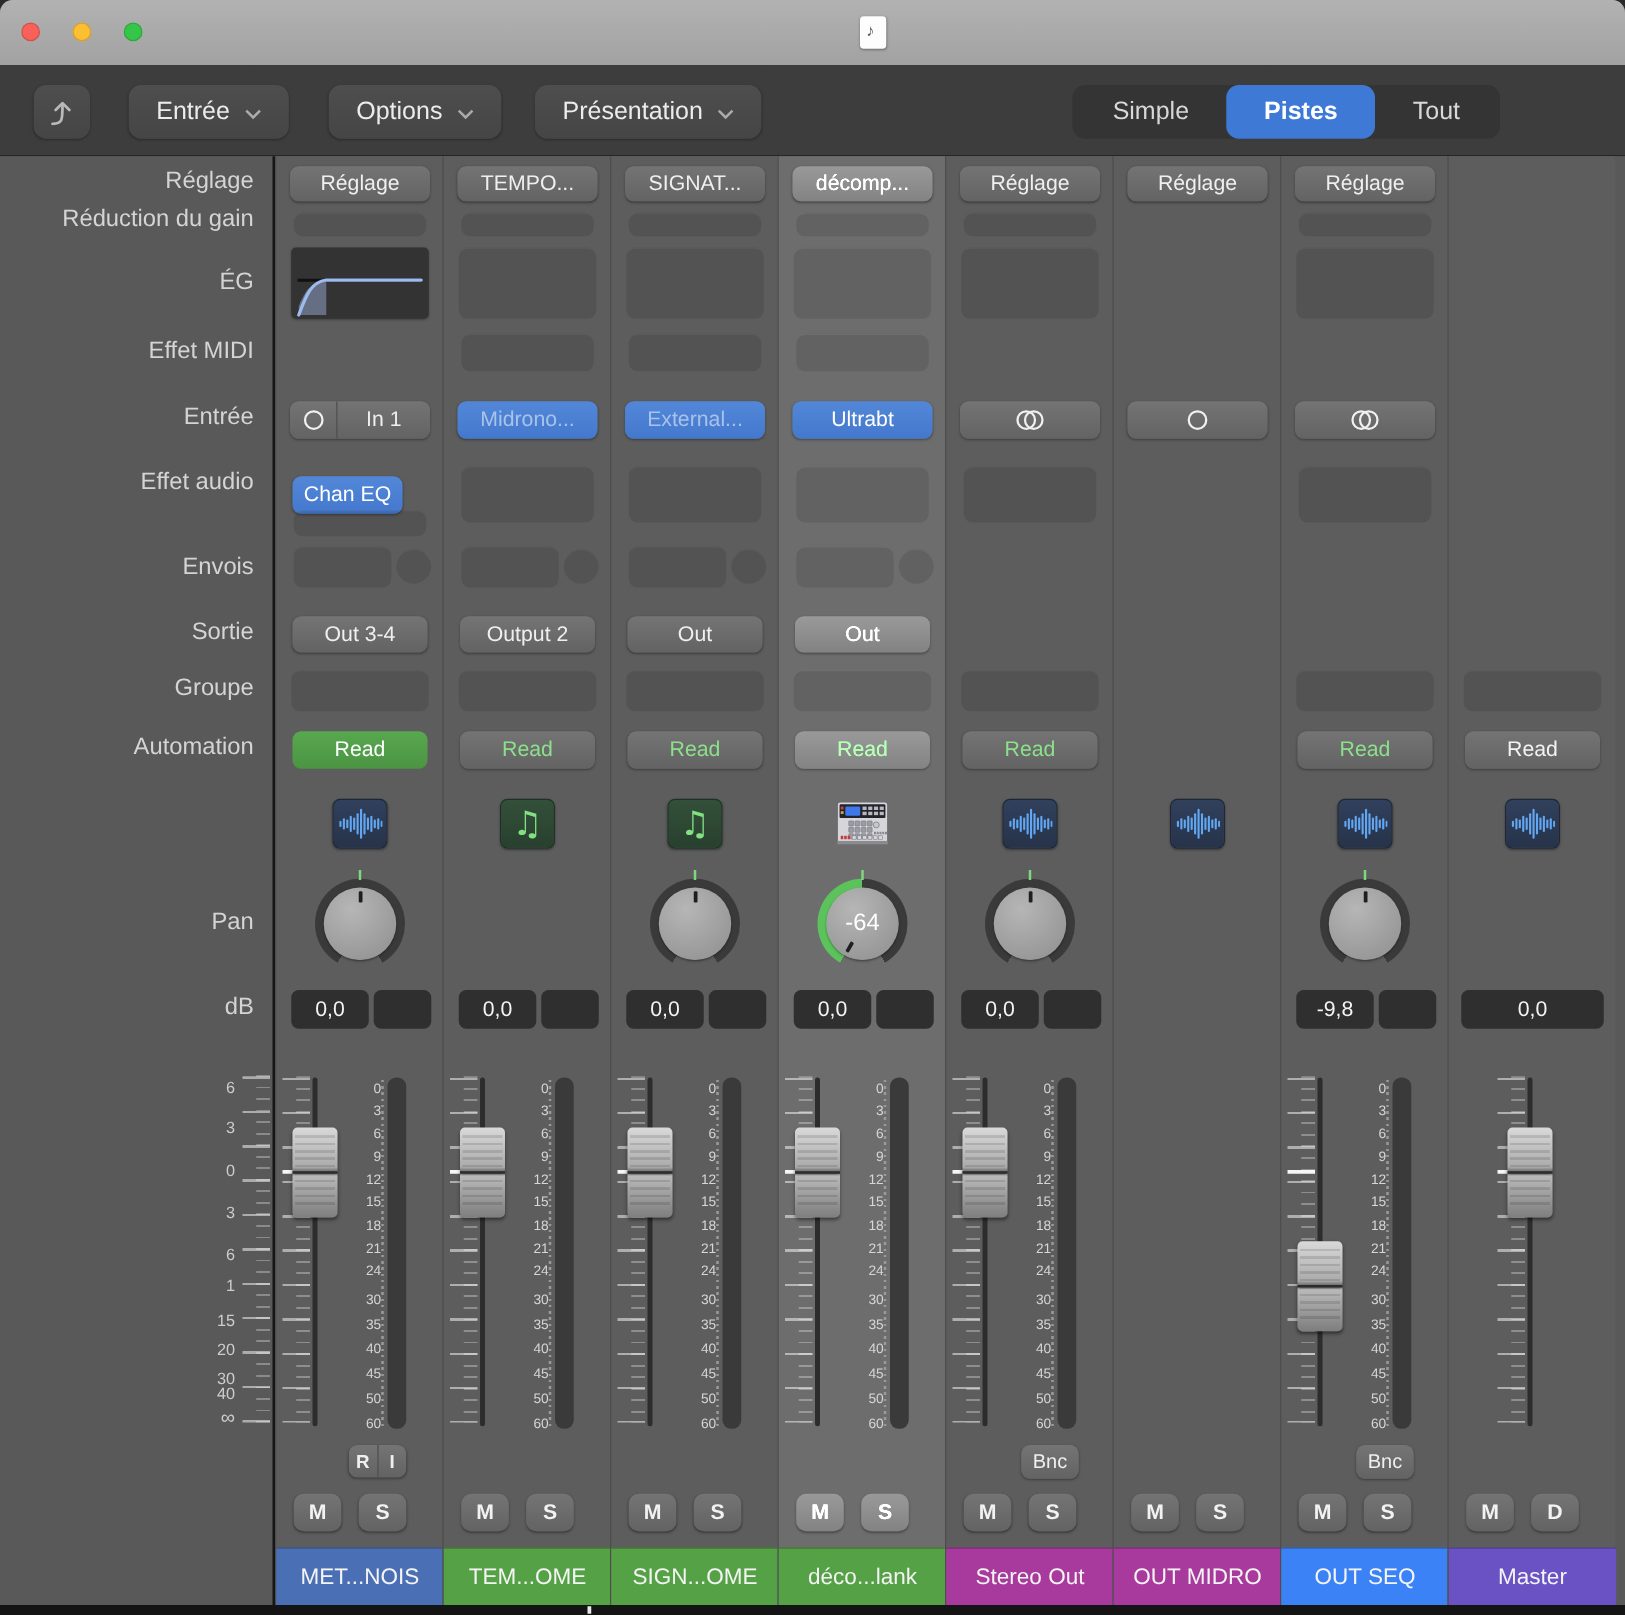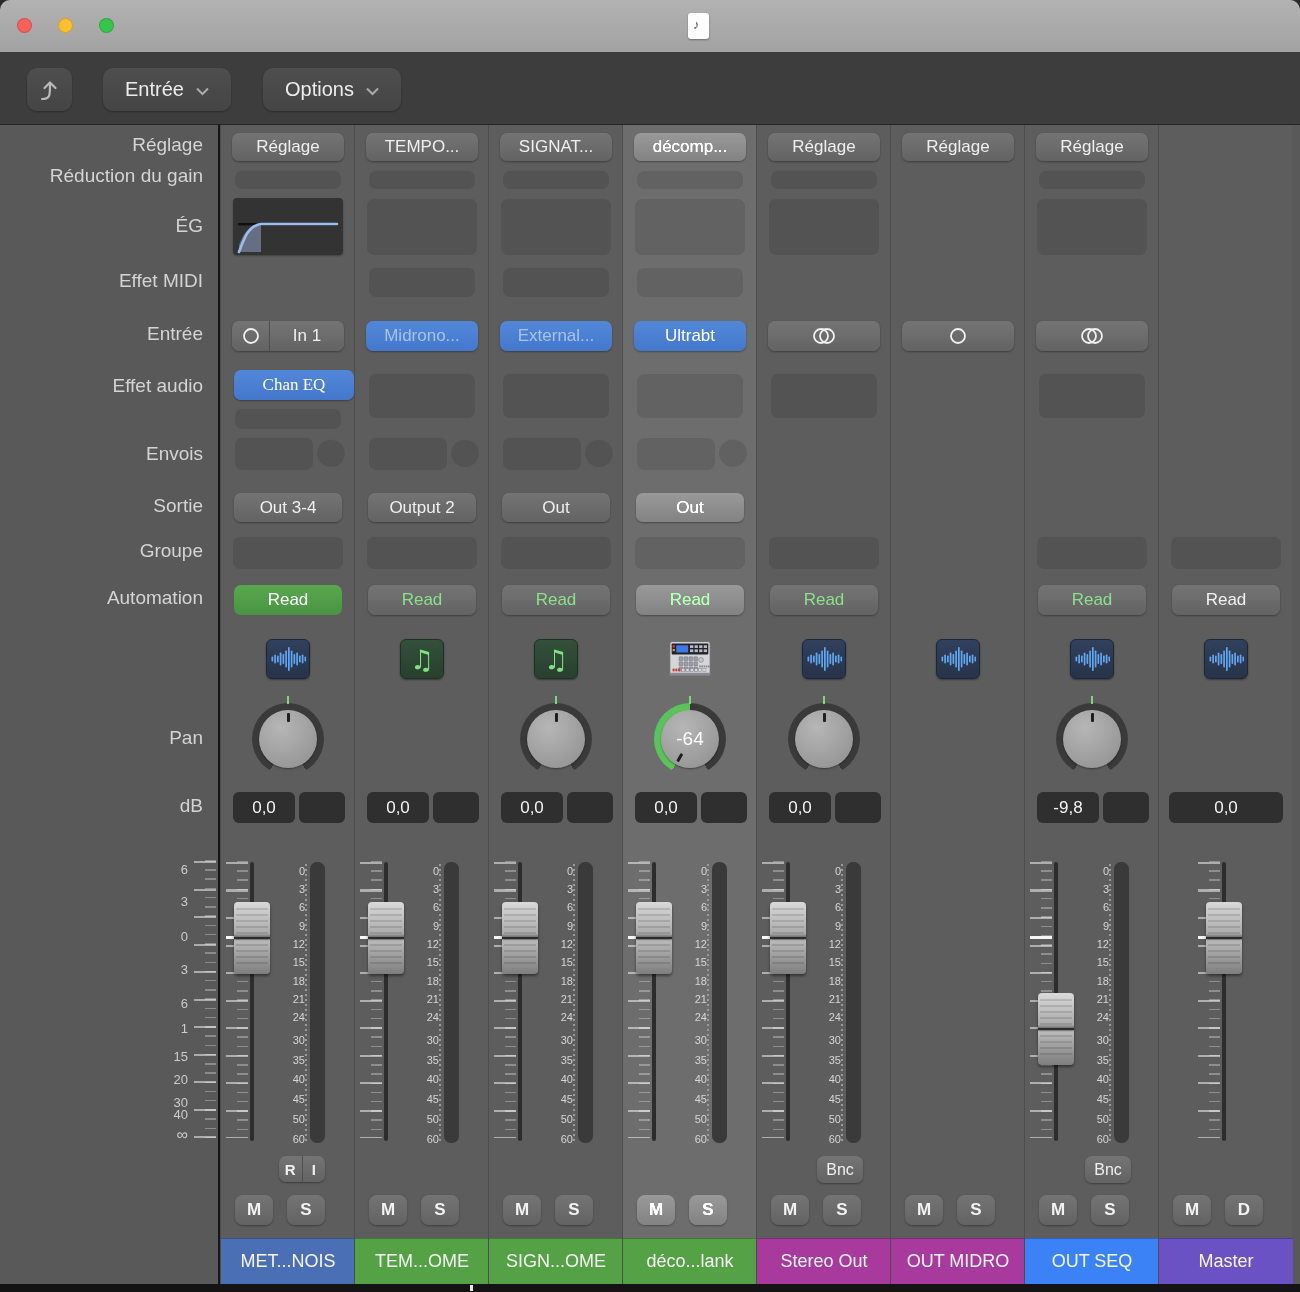--- a/index.html
+++ b/index.html
@@ -107,20 +107,31 @@
       <span>Entrée</span>
       <svg class="chev" viewBox="0 0 13 9">
           <polyline points="1,1.5 6.5,7 12,1.5" fill="none" stroke="#ababab" stroke-width="2"></polyline>
         </svg>
     </div>
     <div class="tbbtn menubtn" style="left:263px;justify-content:center;">
       <span>Options</span>
       <svg class="chev" viewBox="0 0 13 9">
           <polyline points="1,1.5 6.5,7 12,1.5" fill="none" stroke="#ababab" stroke-width="2"></polyline>
         </svg>
+    </div>
+    <div class="tbbtn menubtn" style="left:428px;">
+      <span>Présentation</span>
+      <svg class="chev" viewBox="0 0 13 9">
+          <polyline points="1,1.5 6.5,7 12,1.5" fill="none" stroke="#ababab" stroke-width="2"></polyline>
+        </svg>
+    </div>
+    <div class="seg">
+      <div class="segitem">Simple</div>
+      <div class="segitem active">Pistes</div>
+      <div class="segitem">Tout</div>
     </div>
   </div>
 
   <div class="mixer">
     <div id="gutter">
         <div class="glabel" style="top: 9px;">Réglage</div>
         <div class="glabel" style="top: 40px;">Réduction du gain</div>
         <div class="glabel" style="top: 90px;">ÉG</div>
         <div class="glabel" style="top: 145px;">Effet MIDI</div>
         <div class="glabel" style="top: 198px;">Entrée</div>
@@ -155,21 +166,21 @@
               <path d="M6 54 C12 38 16 27.5 28 26 L104 26" fill="none" stroke="#9cbcf0" stroke-width="2.6" stroke-linecap="round"></path>
             </svg></div>
           <div class="btn gray" style="left: 11px; top: 196px; width: 112px; height: 30px; padding: 0px;">
             <div style="width: 38px; height: 30px; display: flex; align-items: center; justify-content: center; border-right: 1px solid rgb(79, 79, 79);">
               <svg width="20" height="20" viewBox="0 0 20 20">
                 <circle cx="10" cy="10" r="7" fill="none" stroke="#f0f0f0" stroke-width="1.8"></circle>
               </svg>
             </div>
             <div style="flex: 1 1 0%; display: flex; align-items: center; justify-content: center;">In 1</div>
           </div>
-          <div class="btn blue" style="left: 13px; top: 245px; width: 120px; height: 30px; font-family: Liberation Serif, serif;">Chan EQ</div>
+          <div class="btn blue" style="left: 13px; top: 256px; width: 88px; height: 30px;">Chan EQ</div>
           <div class="slot" style="left: 14px; top: 283px; width: 106px; height: 21px;"></div>
           <div class="slot" style="left: 14px; top: 312px; width: 78px; height: 33px;"></div>
           <div class="sendcircle"></div>
           <div class="btn gray" style="left: 13px; top: 368px; width: 108px; height: 29px;">Out 3-4</div>
           <div class="slot" style="left: 12px; top: 411px; width: 110px; height: 33px;"></div>
           <div class="btn read fill" style="left: 13px; top: 460px; width: 108px; height: 30px;">Read</div>
           <div class="icontile wave">
             <svg width="36" height="28" viewBox="0 0 36 28">
               <rect x="1.5" y="11.5" width="1.7" height="5" rx="0.8" fill="#62a7f2"></rect>
               <rect x="4.25" y="9.5" width="1.7" height="9" rx="0.8" fill="#62a7f2"></rect>

